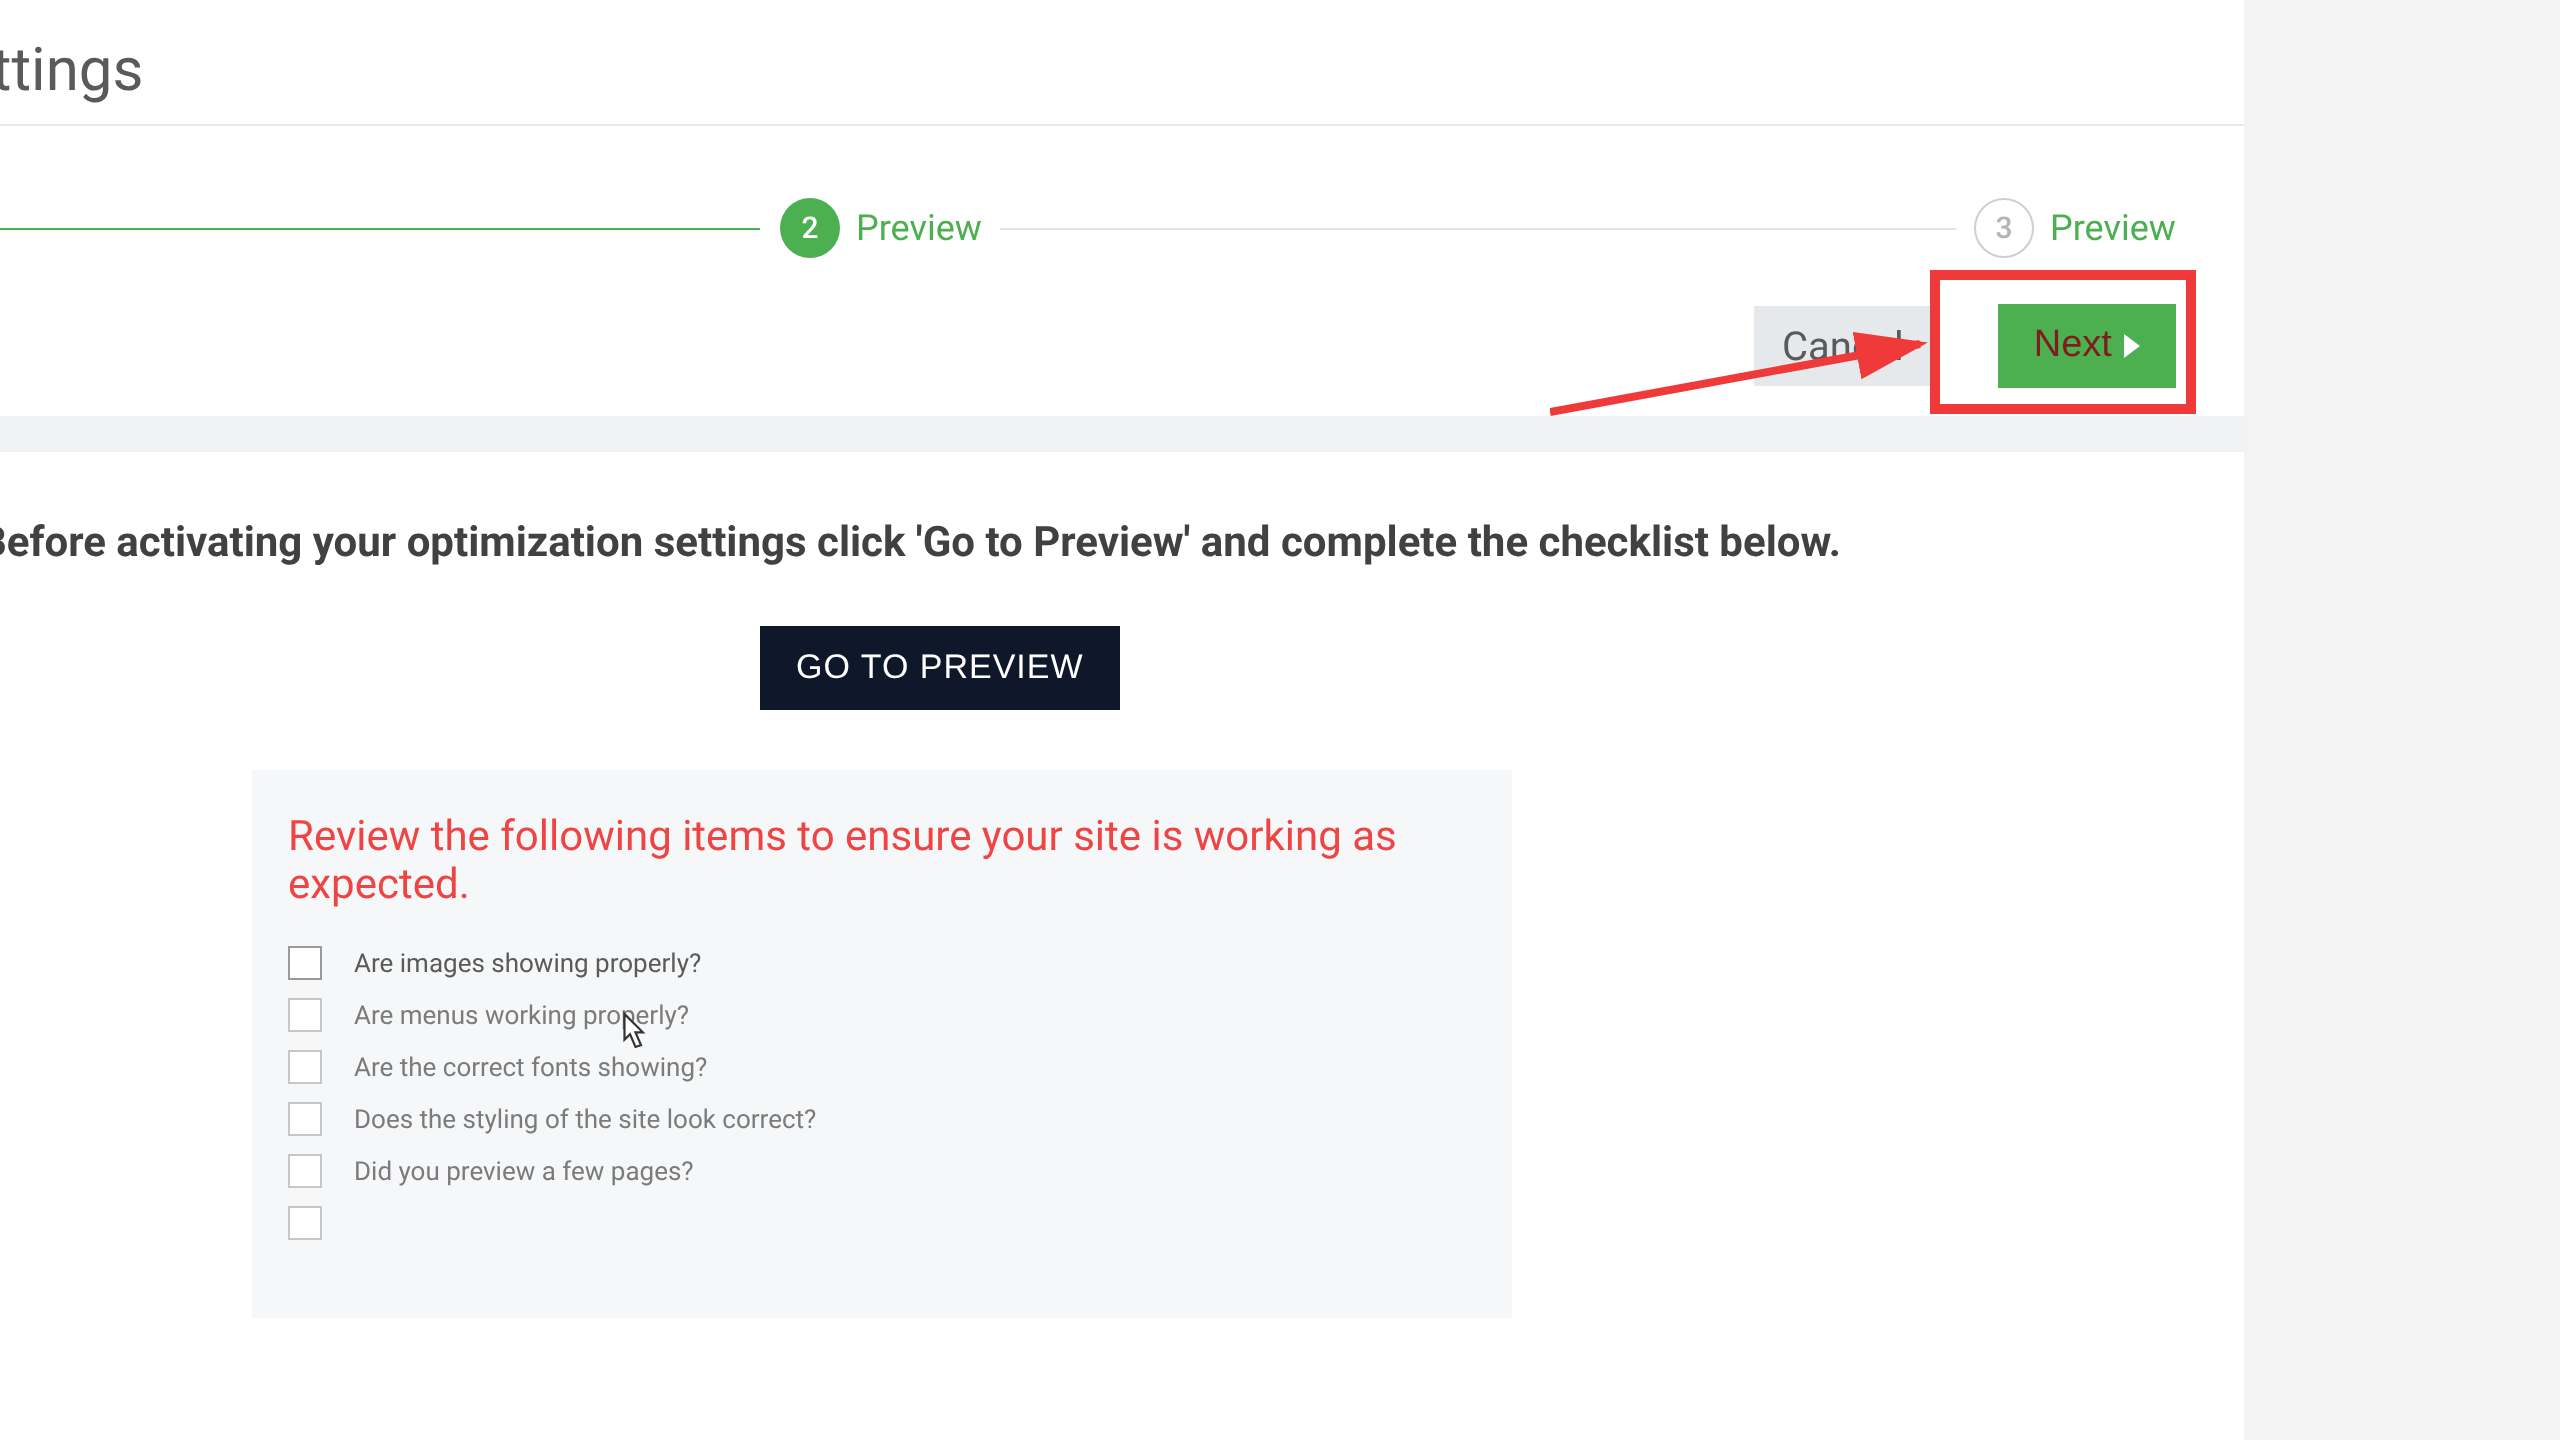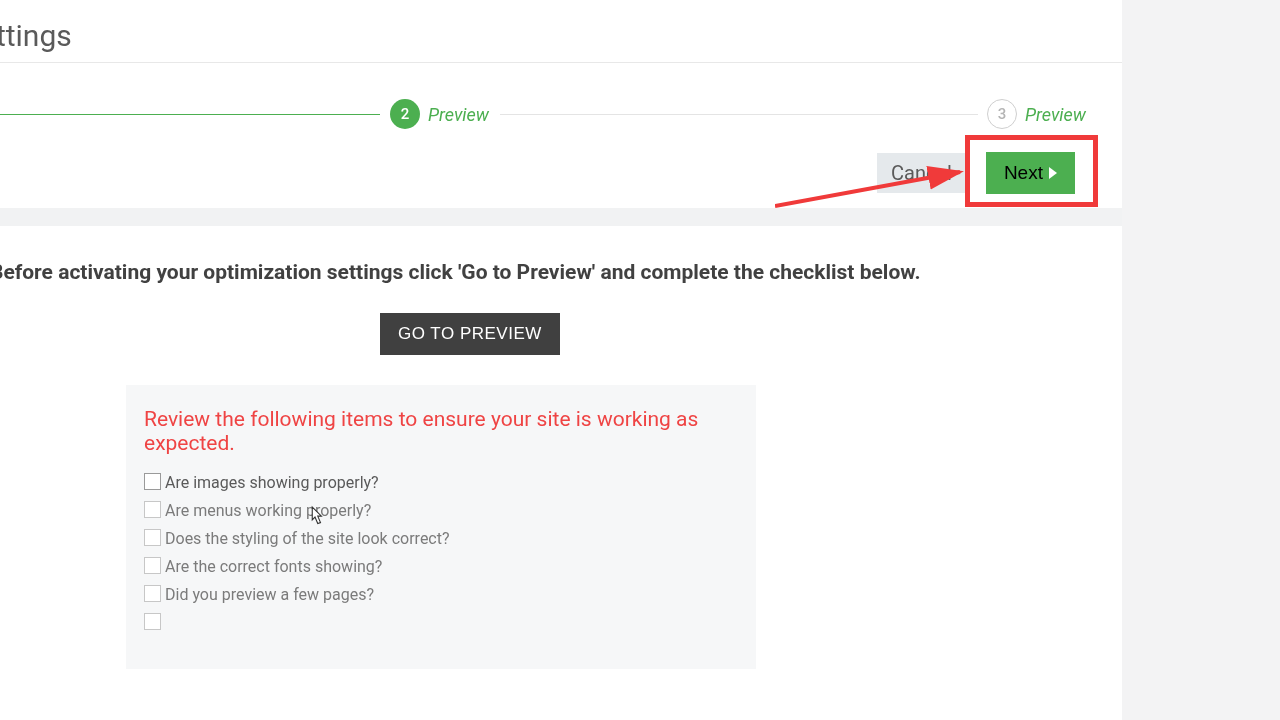--- a/index.html
+++ b/index.html
@@ -75,21 +75,20 @@
 }
 .step-circle.pending {
   background: #fff;
   border: 1px solid #cfcfcf;
   color: #b4b4b4;
 }
 .step-label {
   font-size: 18px;
   margin-left: 8px;
   vertical-align: middle;
-  font-style: italic;
 }
 .step-label.active { color: #4caf50; }
 .step-label.pending { color: #4caf50; }
 .step-group {
   position: absolute;
   display: flex;
   align-items: center;
 }
 .step-2 { left: 390px; top: 2px; }
 .step-3 { left: 987px; top: 2px; }
@@ -103,28 +102,29 @@
   gap: 20px;
 }
 .cancel-link {
   font-size: 20px;
   color: #5a5a5a;
   background: #e5e9ec;
   padding: 8px 14px;
 }
 .next-btn {
   background: #4caf50;
-  color: #000000;
+  color: #7f1d1d;
   border: none;
   padding: 10px 18px;
   font-size: 19px;
   cursor: pointer;
   display: inline-flex;
   align-items: center;
   gap: 6px;
+  margin-left: 13px;
 }
 .next-btn .caret {
   display: inline-block;
   width: 0; height: 0;
   border-top: 6px solid transparent;
   border-bottom: 6px solid transparent;
   border-left: 8px solid #fff;
 }
 
 .grey-strip {
@@ -142,21 +142,21 @@
   top: 260px;
   font-size: 21px;
   font-weight: 700;
   color: #414141;
 }
 
 .preview-btn {
   position: absolute;
   left: 380px;
   top: 313px;
-  background: #404040;
+  background: #0f172a;
   color: #fff;
   border: none;
   padding: 11px 18px;
   font-size: 17px;
   letter-spacing: 0.5px;
   cursor: pointer;
 }
 
 .review-box {
   position: absolute;
@@ -169,23 +169,23 @@
 .review-title {
   font-size: 21px;
   color: #ef4444;
   margin-bottom: 18px;
 }
 .checklist {
   list-style: none;
 }
 .checklist li {
   display: flex;
-  align-items: flex-start;
-  gap: 4px;
-  font-size: 16px;
+  align-items: flex-end;
+  gap: 16px;
+  font-size: 13px;
   color: #7b7b7b;
   margin-bottom: 9px;
 }
 .checklist li:first-child { color: #5a5a5a; }
 .checkbox {
   width: 17px;
   height: 17px;
   border: 1px solid #c7c7c7;
   background: #fff;
   flex-shrink: 0;
@@ -258,25 +258,25 @@
       <li>
         <span class="checkbox"></span>
         <span>Are images showing properly?</span>
       </li>
       <li>
         <span class="checkbox"></span>
         <span>Are menus working properly?</span>
       </li>
       <li>
         <span class="checkbox"></span>
+        <span>Are the correct fonts showing?</span>
+      </li>
+      <li>
+        <span class="checkbox"></span>
         <span>Does the styling of the site look correct?</span>
-      </li>
-      <li>
-        <span class="checkbox"></span>
-        <span>Are the correct fonts showing?</span>
       </li>
       <li>
         <span class="checkbox"></span>
         <span>Did you preview a few pages?</span>
       </li>
       <li>
         <span class="checkbox"></span>
       </li>
     </ul>
   </div>

